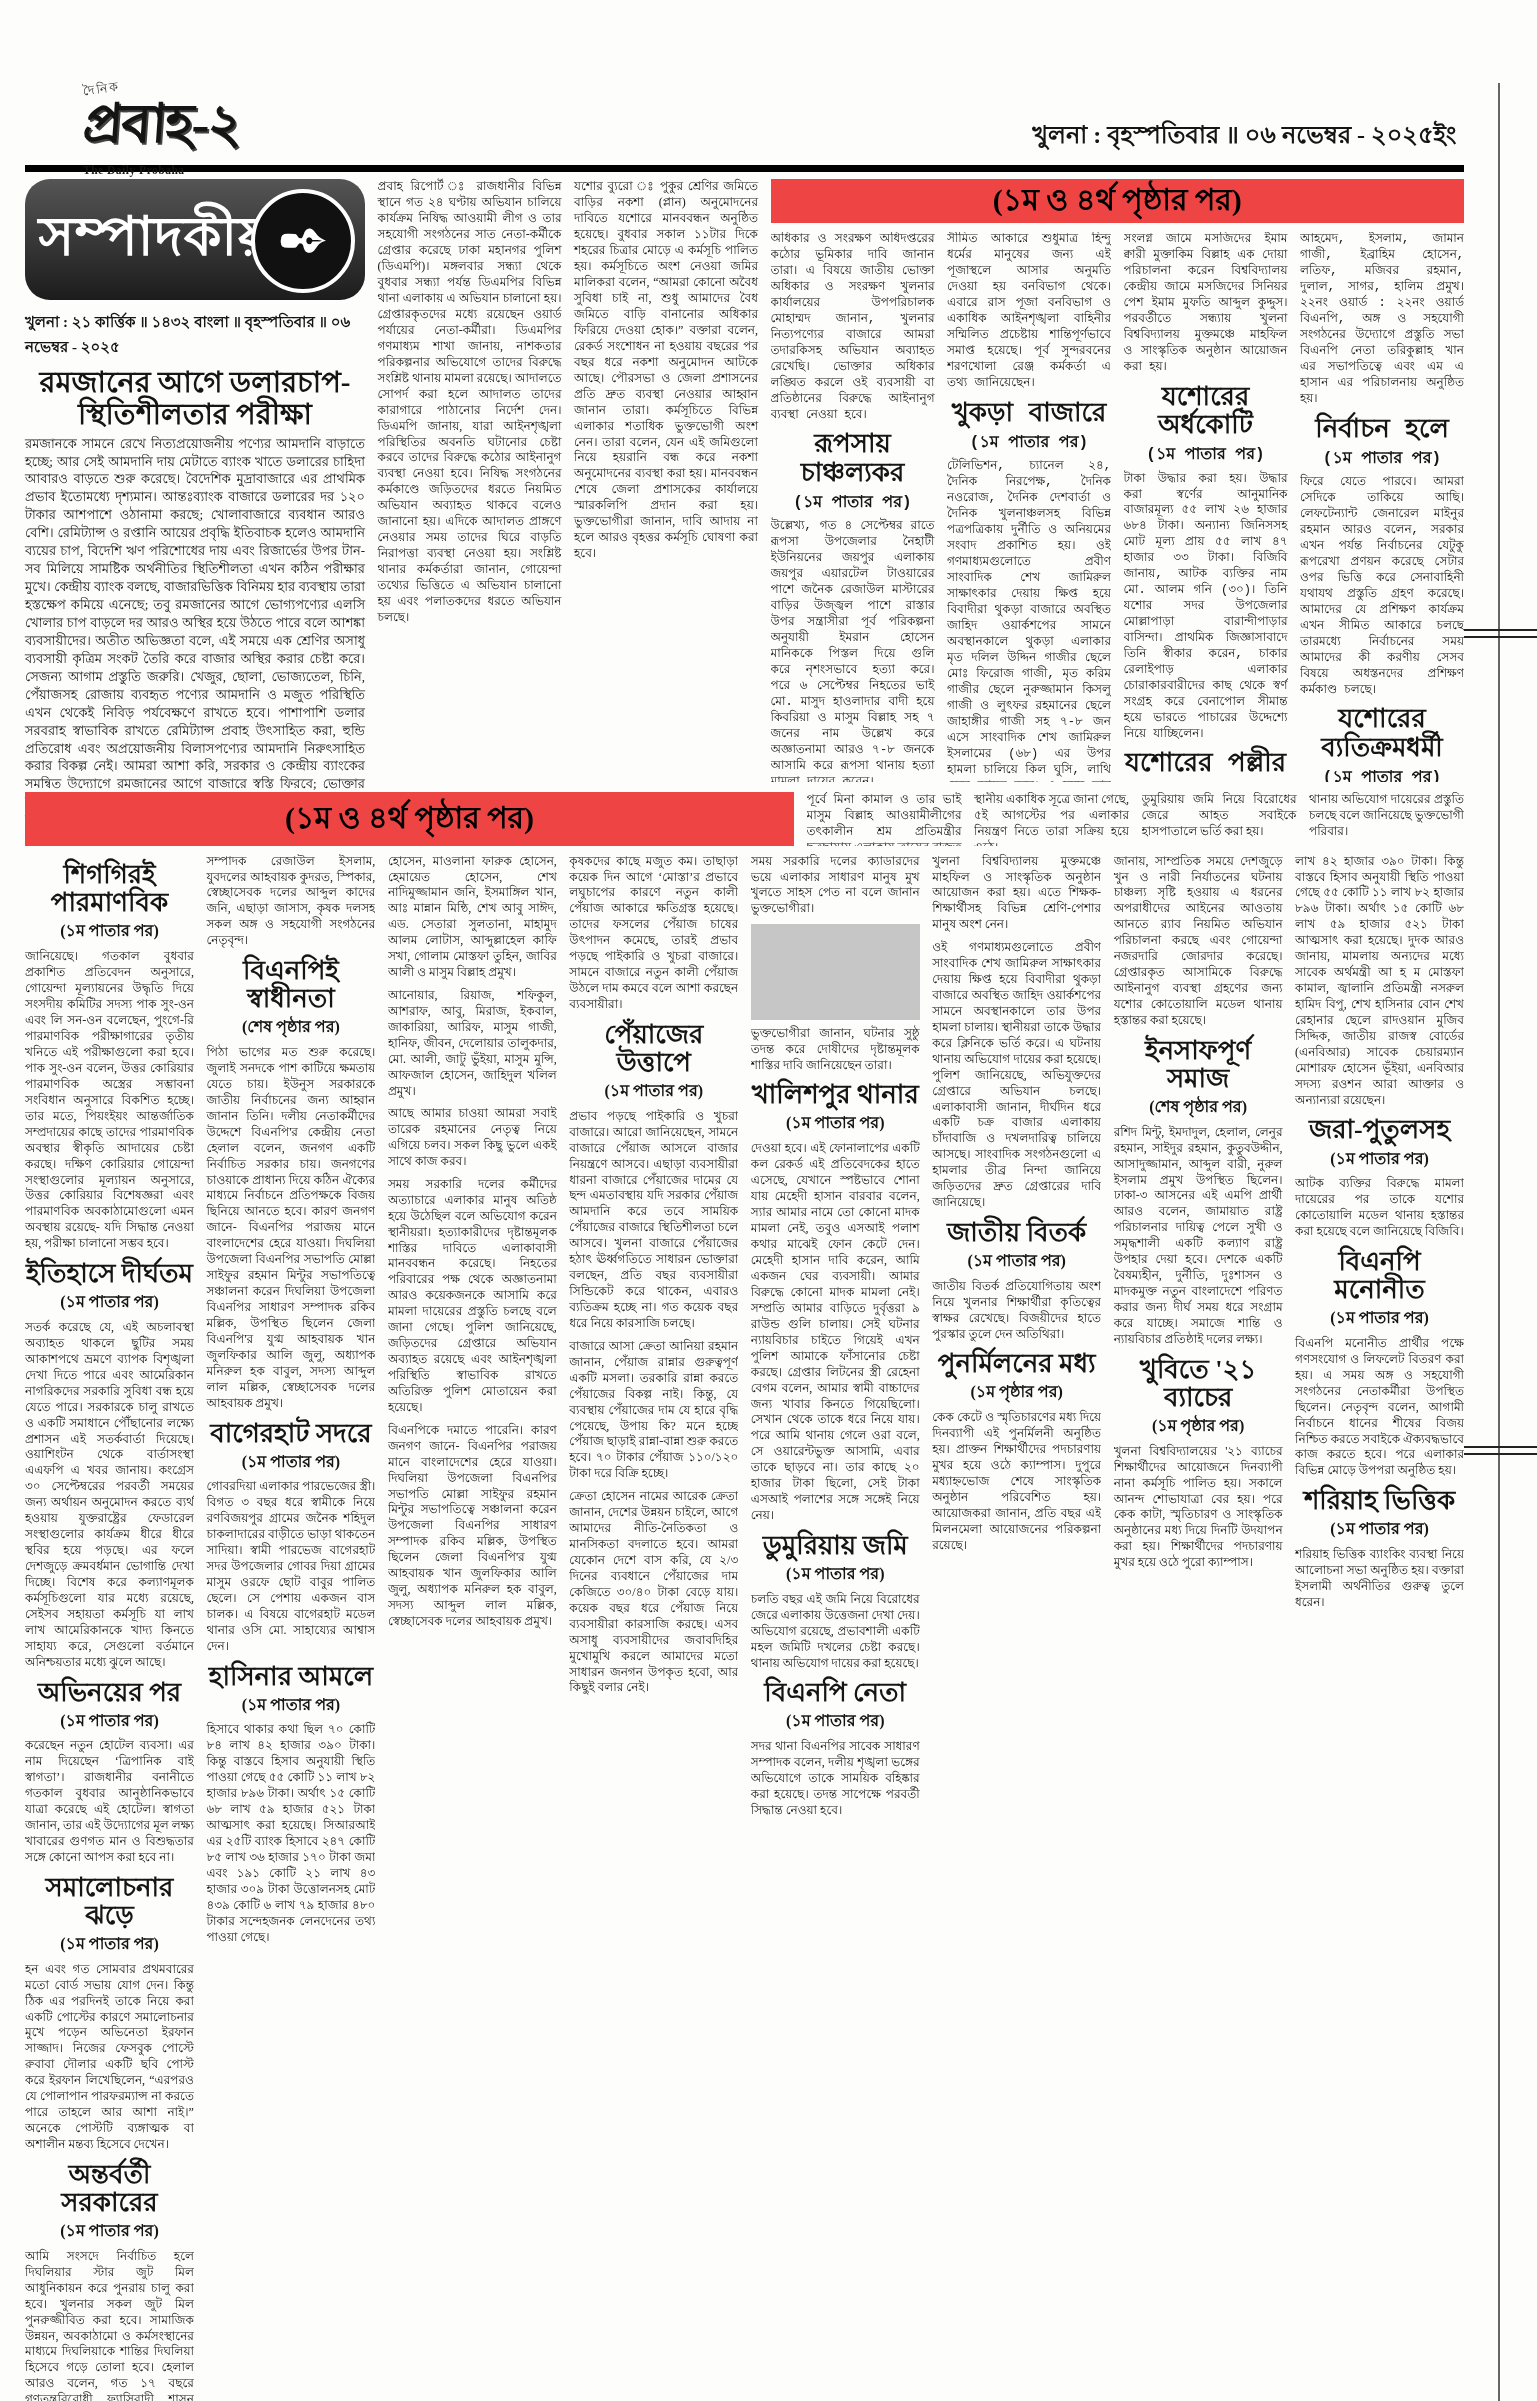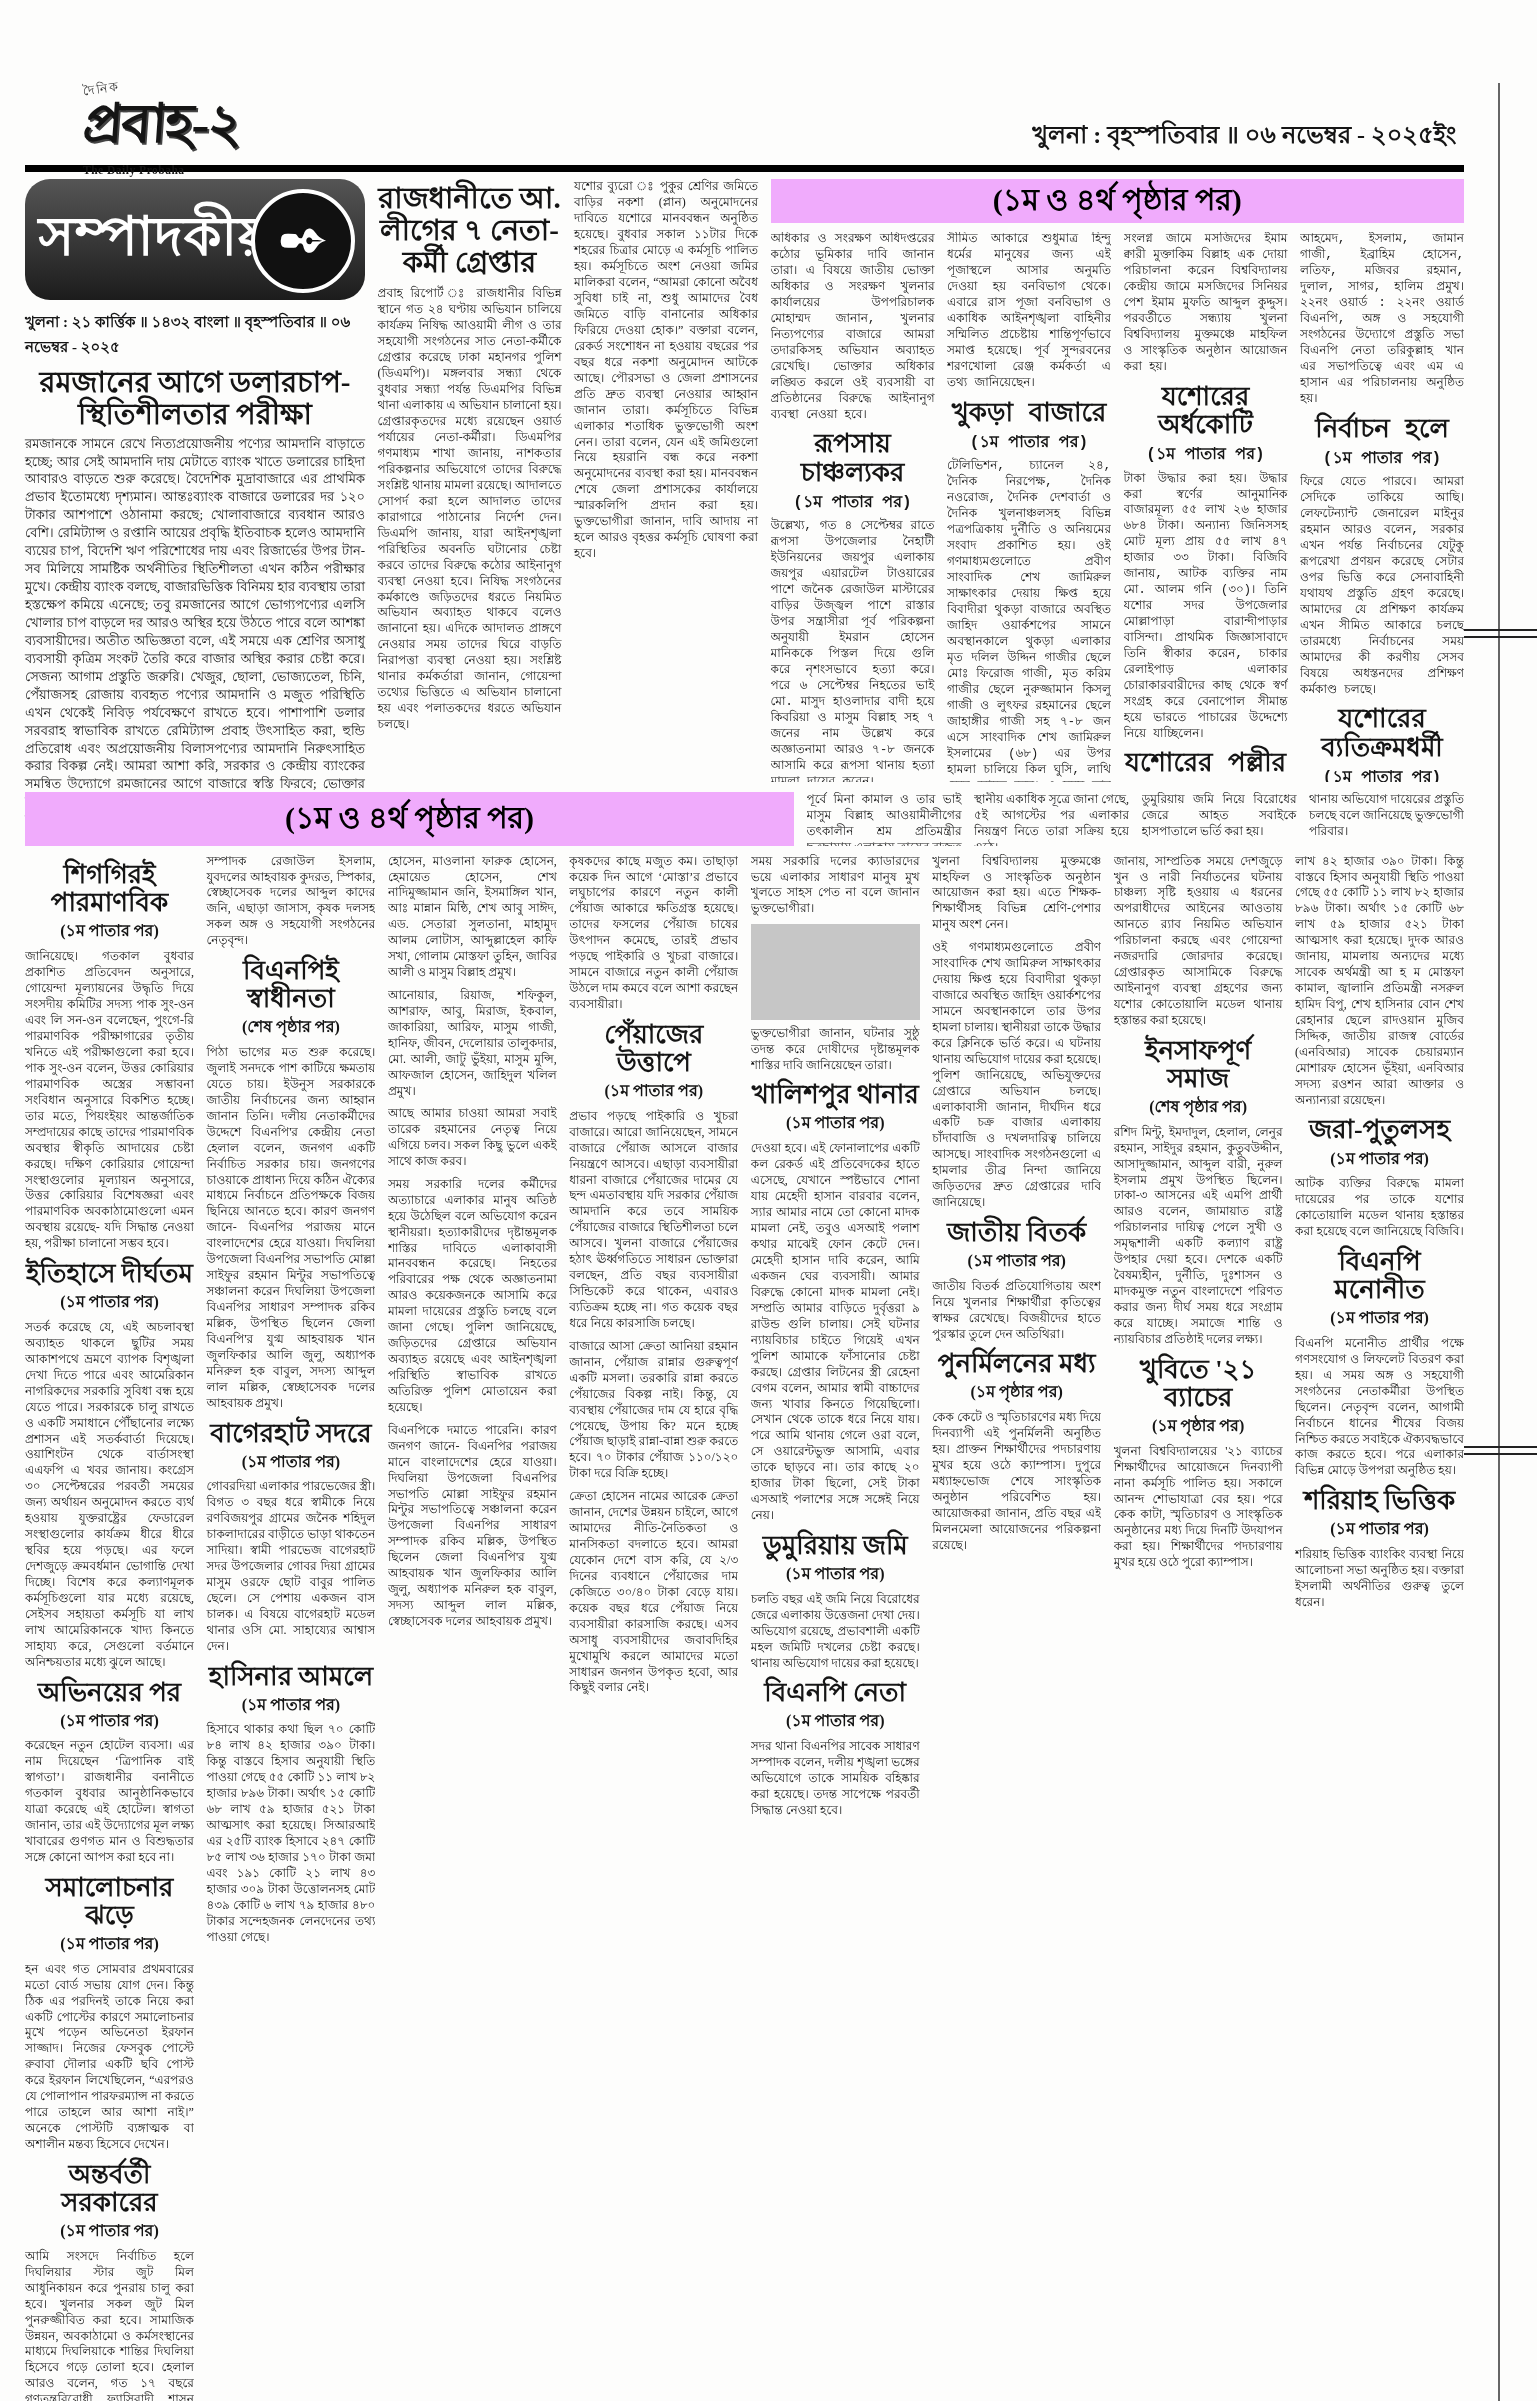--- a/index.html
+++ b/index.html
@@ -15,21 +15,21 @@
   .logo-sub{font-size:11.5px;font-weight:bold;letter-spacing:0.5px;margin-top:15px;}
   .masthead-date{position:absolute;right:7.7px;bottom:5.8px;font-size:24px;font-weight:bold;}
   .masthead-rule{height:6.7px;background:#000;margin-top:2.9px;}
   
   .row{display:flex;gap:12.5px;}
   .col{flex:1;min-width:0;overflow:hidden;}
   .col-headline{font-size:26px;font-weight:bold;text-align:center;line-height:1.08;margin:7.7px 0 1px;}
   .col-sub{font-size:16px;font-weight:bold;text-align:center;margin:0 0 3.8px;}
   .col-text{font-size:12px;line-height:1.33;text-align:justify;margin:0 0 6.7px;}
   .gray-box{background:#c6c6c6;height:96px;margin:5.8px 0;}
-  .banner{background:#f0abfc;color:#000;font-size:30px;font-weight:bold;text-align:center;
+  .banner{background:#ef4444;color:#000;font-size:30px;font-weight:bold;text-align:center;
           padding:5.8px 0 7.7px;line-height:1;}
   
   .sectionA{height:603px;margin-top:7.7px;}
   .editorial{width:340px;flex:0 0 340px;}
   .ed-banner{position:relative;height:121px;background:linear-gradient(#555,#1c1c1c);
              border-radius:25px;display:flex;align-items:center;padding:0 13.4px;}
   .ed-title{color:#fff;font-size:54px;font-weight:900;letter-spacing:1px;}
   .ed-icon{position:absolute;right:9.6px;top:9.6px;width:96px;height:96px;border-radius:50%;
            background:#111;border:4.8px solid #fff;display:flex;align-items:center;justify-content:center;}
   .ed-icon span{color:#fff;font-size:50px;transform:rotate(0deg);line-height:1;}
@@ -77,21 +77,20 @@
           <div class="ed-icon">
               <span>✒</span>
             </div>
         </div>
         <div class="ed-dateline">খুলনা : ২১ কার্ত্তিক ॥ ১৪৩২ বাংলা ॥ বৃহস্পতিবার ॥ ০৬ নভেম্বর - ২০২৫</div>
         <div class="ed-headline">রমজানের আগে ডলারচাপ-স্থিতিশীলতার পরীক্ষা</div>
         <div class="ed-body">রমজানকে সামনে রেখে নিত্যপ্রয়োজনীয় পণ্যের আমদানি বাড়াতে হচ্ছে; আর সেই আমদানি দায় মেটাতে ব্যাংক খাতে ডলারের চাহিদা আবারও বাড়তে শুরু করেছে। বৈদেশিক মুদ্রাবাজারে এর প্রাথমিক প্রভাব ইতোমধ্যে দৃশ্যমান। আন্তঃব্যাংক বাজারে ডলারের দর ১২০ টাকার আশপাশে ওঠানামা করছে; খোলাবাজারে ব্যবধান আরও বেশি। রেমিট্যান্স ও রপ্তানি আয়ের প্রবৃদ্ধি ইতিবাচক হলেও আমদানি ব্যয়ের চাপ, বিদেশি ঋণ পরিশোধের দায় এবং রিজার্ভের উপর টান- সব মিলিয়ে সামষ্টিক অর্থনীতির স্থিতিশীলতা এখন কঠিন পরীক্ষার মুখে। কেন্দ্রীয় ব্যাংক বলছে, বাজারভিত্তিক বিনিময় হার ব্যবস্থায় তারা হস্তক্ষেপ কমিয়ে এনেছে; তবু রমজানের আগে ভোগ্যপণ্যের এলসি খোলার চাপ বাড়লে দর আরও অস্থির হয়ে উঠতে পারে বলে আশঙ্কা ব্যবসায়ীদের। অতীত অভিজ্ঞতা বলে, এই সময়ে এক শ্রেণির অসাধু ব্যবসায়ী কৃত্রিম সংকট তৈরি করে বাজার অস্থির করার চেষ্টা করে। সেজন্য আগাম প্রস্তুতি জরুরি। খেজুর, ছোলা, ভোজ্যতেল, চিনি, পেঁয়াজসহ রোজায় ব্যবহৃত পণ্যের আমদানি ও মজুত পরিস্থিতি এখন থেকেই নিবিড় পর্যবেক্ষণে রাখতে হবে। পাশাপাশি ডলার সরবরাহ স্বাভাবিক রাখতে রেমিট্যান্স প্রবাহ উৎসাহিত করা, হুন্ডি প্রতিরোধ এবং অপ্রয়োজনীয় বিলাসপণ্যের আমদানি নিরুৎসাহিত করার বিকল্প নেই। আমরা আশা করি, সরকার ও কেন্দ্রীয় ব্যাংকের সমন্বিত উদ্যোগে রমজানের আগে বাজারে স্বস্তি ফিরবে; ভোক্তার কাঁধে বাড়তি চাপ পড়বে না। স্থিতিশীলতার এই পরীক্ষায় উত্তীর্ণ হতে হলে সিদ্ধান্ত নিতে হবে দ্রুত, বাস্তবায়ন করতে হবে কঠোরভাবে।</div>
       </div>
 
       <div class="artcol">
-        <div class="art-headline-lg">রাজধানীতে আ. লীগের ৭ নেতা-কর্মী গ্রেপ্তার</div>
         <div class="col-text">প্রবাহ রিপোর্ট ঃ রাজধানীর বিভিন্ন স্থানে গত ২৪ ঘণ্টায় অভিযান চালিয়ে কার্যক্রম নিষিদ্ধ আওয়ামী লীগ ও তার সহযোগী সংগঠনের সাত নেতা-কর্মীকে গ্রেপ্তার করেছে ঢাকা মহানগর পুলিশ (ডিএমপি)। মঙ্গলবার সন্ধ্যা থেকে বুধবার সন্ধ্যা পর্যন্ত ডিএমপির বিভিন্ন থানা এলাকায় এ অভিযান চালানো হয়। গ্রেপ্তারকৃতদের মধ্যে রয়েছেন ওয়ার্ড পর্যায়ের নেতা-কর্মীরা। ডিএমপির গণমাধ্যম শাখা জানায়, নাশকতার পরিকল্পনার অভিযোগে তাদের বিরুদ্ধে সংশ্লিষ্ট থানায় মামলা রয়েছে। আদালতে সোপর্দ করা হলে আদালত তাদের কারাগারে পাঠানোর নির্দেশ দেন। ডিএমপি জানায়, যারা আইনশৃঙ্খলা পরিস্থিতির অবনতি ঘটানোর চেষ্টা করবে তাদের বিরুদ্ধে কঠোর আইনানুগ ব্যবস্থা নেওয়া হবে। নিষিদ্ধ সংগঠনের কর্মকাণ্ডে জড়িতদের ধরতে নিয়মিত অভিযান অব্যাহত থাকবে বলেও জানানো হয়। এদিকে আদালত প্রাঙ্গণে নেওয়ার সময় তাদের ঘিরে বাড়তি নিরাপত্তা ব্যবস্থা নেওয়া হয়। সংশ্লিষ্ট থানার কর্মকর্তারা জানান, গোয়েন্দা তথ্যের ভিত্তিতে এ অভিযান চালানো হয় এবং পলাতকদের ধরতে অভিযান চলছে।</div>
       </div>
 
       <div class="artcol">
         <div class="col-text">যশোর ব্যুরো ঃ পুকুর শ্রেণির জমিতে বাড়ির নকশা (প্লান) অনুমোদনের দাবিতে যশোরে মানববন্ধন অনুষ্ঠিত হয়েছে। বুধবার সকাল ১১টার দিকে শহরের চিত্রার মোড়ে এ কর্মসূচি পালিত হয়। কর্মসূচিতে অংশ নেওয়া জমির মালিকরা বলেন, “আমরা কোনো অবৈধ সুবিধা চাই না, শুধু আমাদের বৈধ জমিতে বাড়ি বানানোর অধিকার ফিরিয়ে দেওয়া হোক।” বক্তারা বলেন, রেকর্ড সংশোধন না হওয়ায় বছরের পর বছর ধরে নকশা অনুমোদন আটকে আছে। পৌরসভা ও জেলা প্রশাসনের প্রতি দ্রুত ব্যবস্থা নেওয়ার আহ্বান জানান তারা। কর্মসূচিতে বিভিন্ন এলাকার শতাধিক ভুক্তভোগী অংশ নেন। তারা বলেন, যেন এই জমিগুলো নিয়ে হয়রানি বন্ধ করে নকশা অনুমোদনের ব্যবস্থা করা হয়। মানববন্ধন শেষে জেলা প্রশাসকের কার্যালয়ে স্মারকলিপি প্রদান করা হয়। ভুক্তভোগীরা জানান, দাবি আদায় না হলে আরও বৃহত্তর কর্মসূচি ঘোষণা করা হবে।</div>
       </div>
 
       <div class="right-section">
         <div class="banner">(১ম ও ৪র্থ পৃষ্ঠার পর)</div>
         <div class="right-cols">

